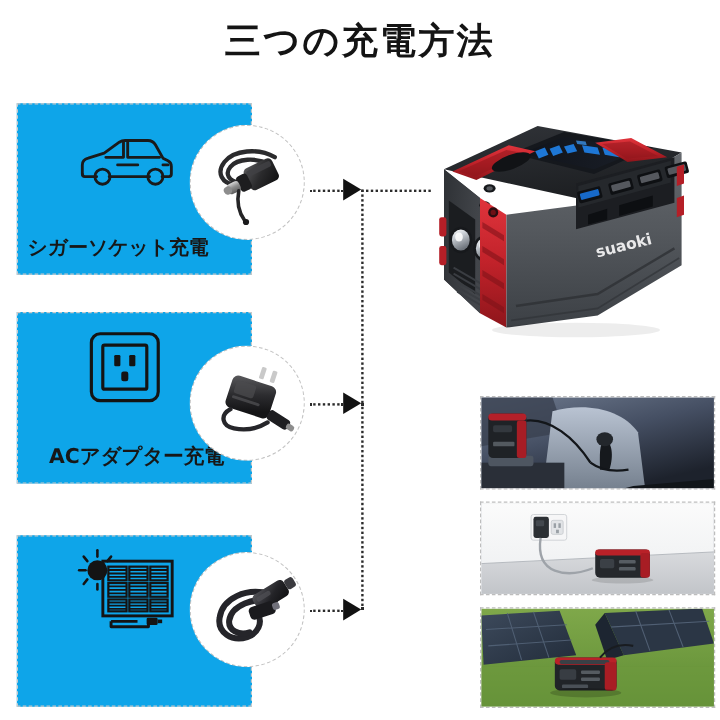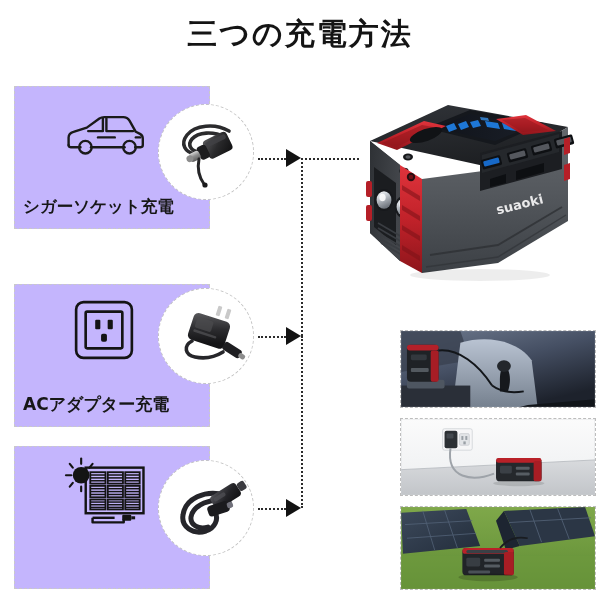--- a/index.html
+++ b/index.html
@@ -23,25 +23,25 @@
     color:#141414;
     font-family:Liberation Serif, serif;
   }
 
   
   .panel{
     position:absolute;
     left:14px;
     width:196px;
     border:1px dashed #c9c9c9;
-    background:#c4b5fd;
+    background:#0ea5e9;
     box-sizing:border-box;
   }
   .panel-1{top:86px;height:143px;}
-  .panel-2{top:284px;height:143px;}
+  .panel-2{top:260px;height:143px;text-align:center;}
   .panel-3{top:446px;height:143px;}
 
   .panel-label{
     position:absolute;
     left:8px;right:4px;
     bottom:10px;
     font-size:17px;
     font-weight:700;
     color:#171717;
     font-family:"DejaVu Sans",sans-serif;

